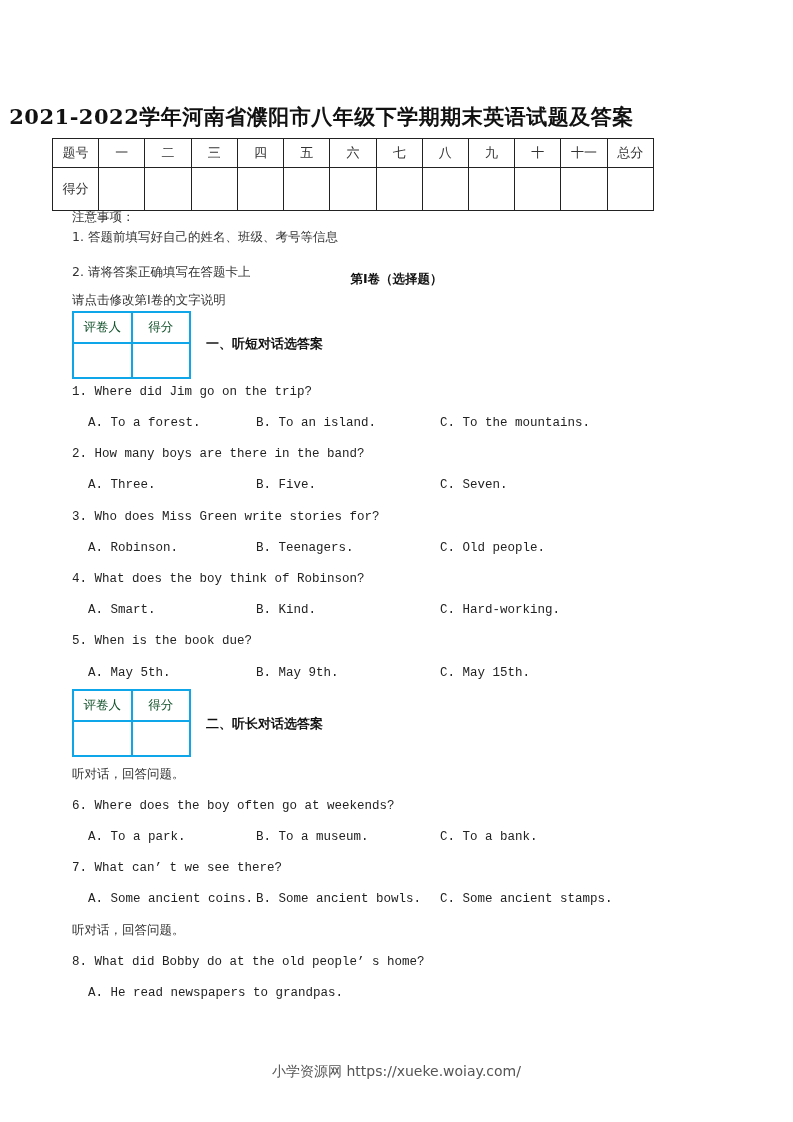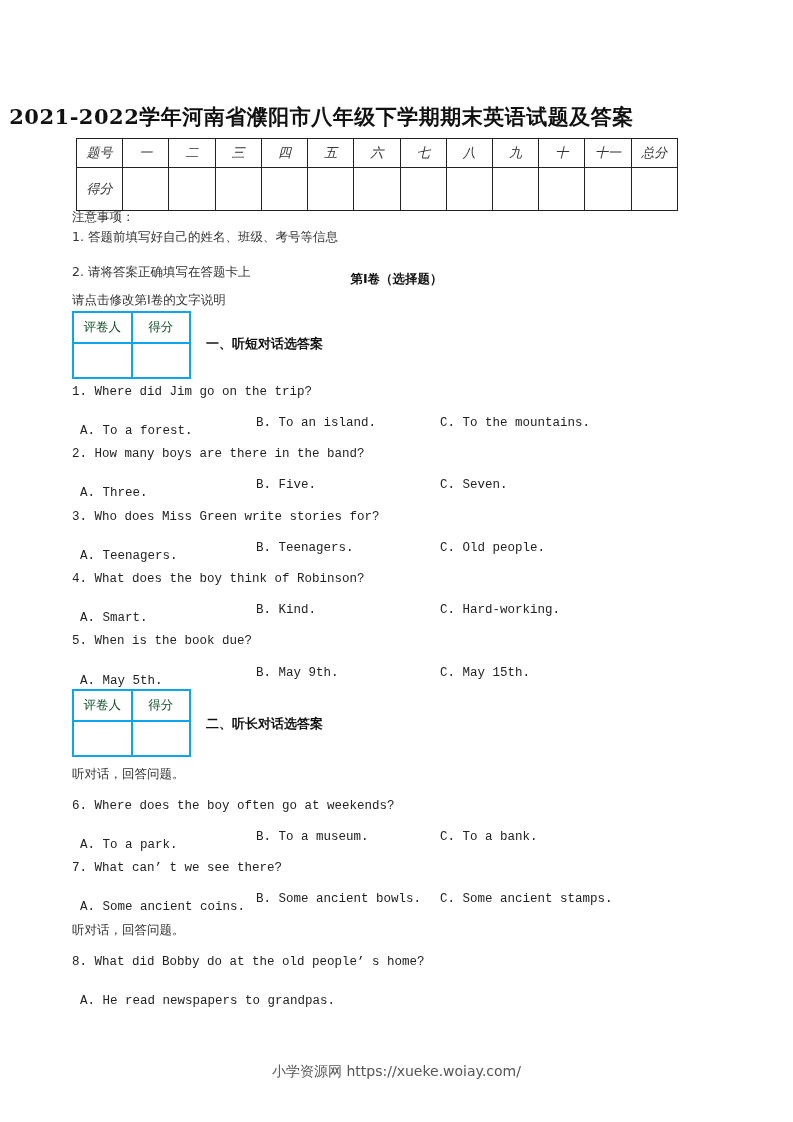--- a/index.html
+++ b/index.html
@@ -1,33 +1,33 @@
 <!DOCTYPE html>
 <html><head>
 <meta charset="utf-8">
 <style>
   html, body { margin:0; padding:0; background:#ffffff; }
   body { width:793px; height:1122px; position:relative; overflow:hidden; color:#111; font-family:"DejaVu Serif", serif; }
   .title { position:absolute; top:103px; left:0; width:643px; text-align:center; font-size:21px; font-weight:bold; letter-spacing:0.5px; font-family:"DejaVu Serif", serif; }
-  table.score { position:absolute; top:138px; left:76px; width:602px; border-collapse:collapse; table-layout:fixed;font-style:italic; }
+  table.score { position:absolute; top:138px; left:52px; width:602px; border-collapse:collapse; table-layout:fixed; }
   table.score td { border:1px solid #222; text-align:center; font-size:13px; color:#333; }
   table.score tr.r1 td { height:26px; }
   table.score tr.r2 td { height:40px; }
   .line { position:absolute; left:72px; font-size:12.5px; white-space:nowrap; }
   .mono { font-family:"Liberation Mono", "DejaVu Sans Mono", monospace; font-size:12.5px; color:#222; }
   .cn { font-family:"DejaVu Sans", sans-serif; font-size:12.5px; color:#333; }
   .centerbold { position:absolute; left:0; width:793px; text-align:center; font-weight:bold; font-size:12.5px; font-family:"DejaVu Sans", sans-serif; padding-left:0; }
   .grader { position:absolute; left:72px; width:119px; border-collapse:collapse; table-layout:fixed; }
   .grader td { border:2px solid #0ea5e9; text-align:center; font-size:12.5px; color:#14532d; font-family:"DejaVu Sans", sans-serif; }
   .grader tr.h td { height:27px; }
   .grader tr.b td { height:31px; }
   .section { position:absolute; left:206px; font-weight:bold; font-size:13px; font-family:"DejaVu Sans", sans-serif; }
   .opts { position:absolute; left:72px; width:600px; height:16px; }
   .opts span { position:absolute; top:0; white-space:nowrap; }
-  .opt-a { left:8px;margin-top:8px; } .opt-b { left:184px; } .opt-c { left:368px; }
+  .opt-a { left:16px; } .opt-b { left:184px; } .opt-c { left:368px; }
   .footer { position:absolute; top:1063px; left:0; width:793px; text-align:center; font-size:14px; color:#555; font-family:"DejaVu Sans", sans-serif; }
 </style>
 </head>
 <body>
 
 <div class="title">2021-2022学年河南省濮阳市八年级下学期期末英语试题及答案</div>
 
 <table class="score">
   <tbody>
       <tr class="r1">
@@ -93,21 +93,21 @@
 
 <div class="line mono" style="top:447px;">2. How many boys are there in the band?</div>
 <div class="opts mono" style="top:478px;">
   <span class="opt-a">A. Three.</span>
   <span class="opt-b">B. Five.</span>
   <span class="opt-c">C. Seven.</span>
 </div>
 
 <div class="line mono" style="top:510px;">3. Who does Miss Green write stories for?</div>
 <div class="opts mono" style="top:541px;">
-  <span class="opt-a">A. Teenagers.</span>
+  <span class="opt-a">A. Robinson.</span>
   <span class="opt-b">B. Teenagers.</span>
   <span class="opt-c">C. Old people.</span>
 </div>
 
 <div class="line mono" style="top:572px;">4. What does the boy think of Robinson?</div>
 <div class="opts mono" style="top:603px;">
   <span class="opt-a">A. Smart.</span>
   <span class="opt-b">B. Kind.</span>
   <span class="opt-c">C. Hard-working.</span>
 </div>

